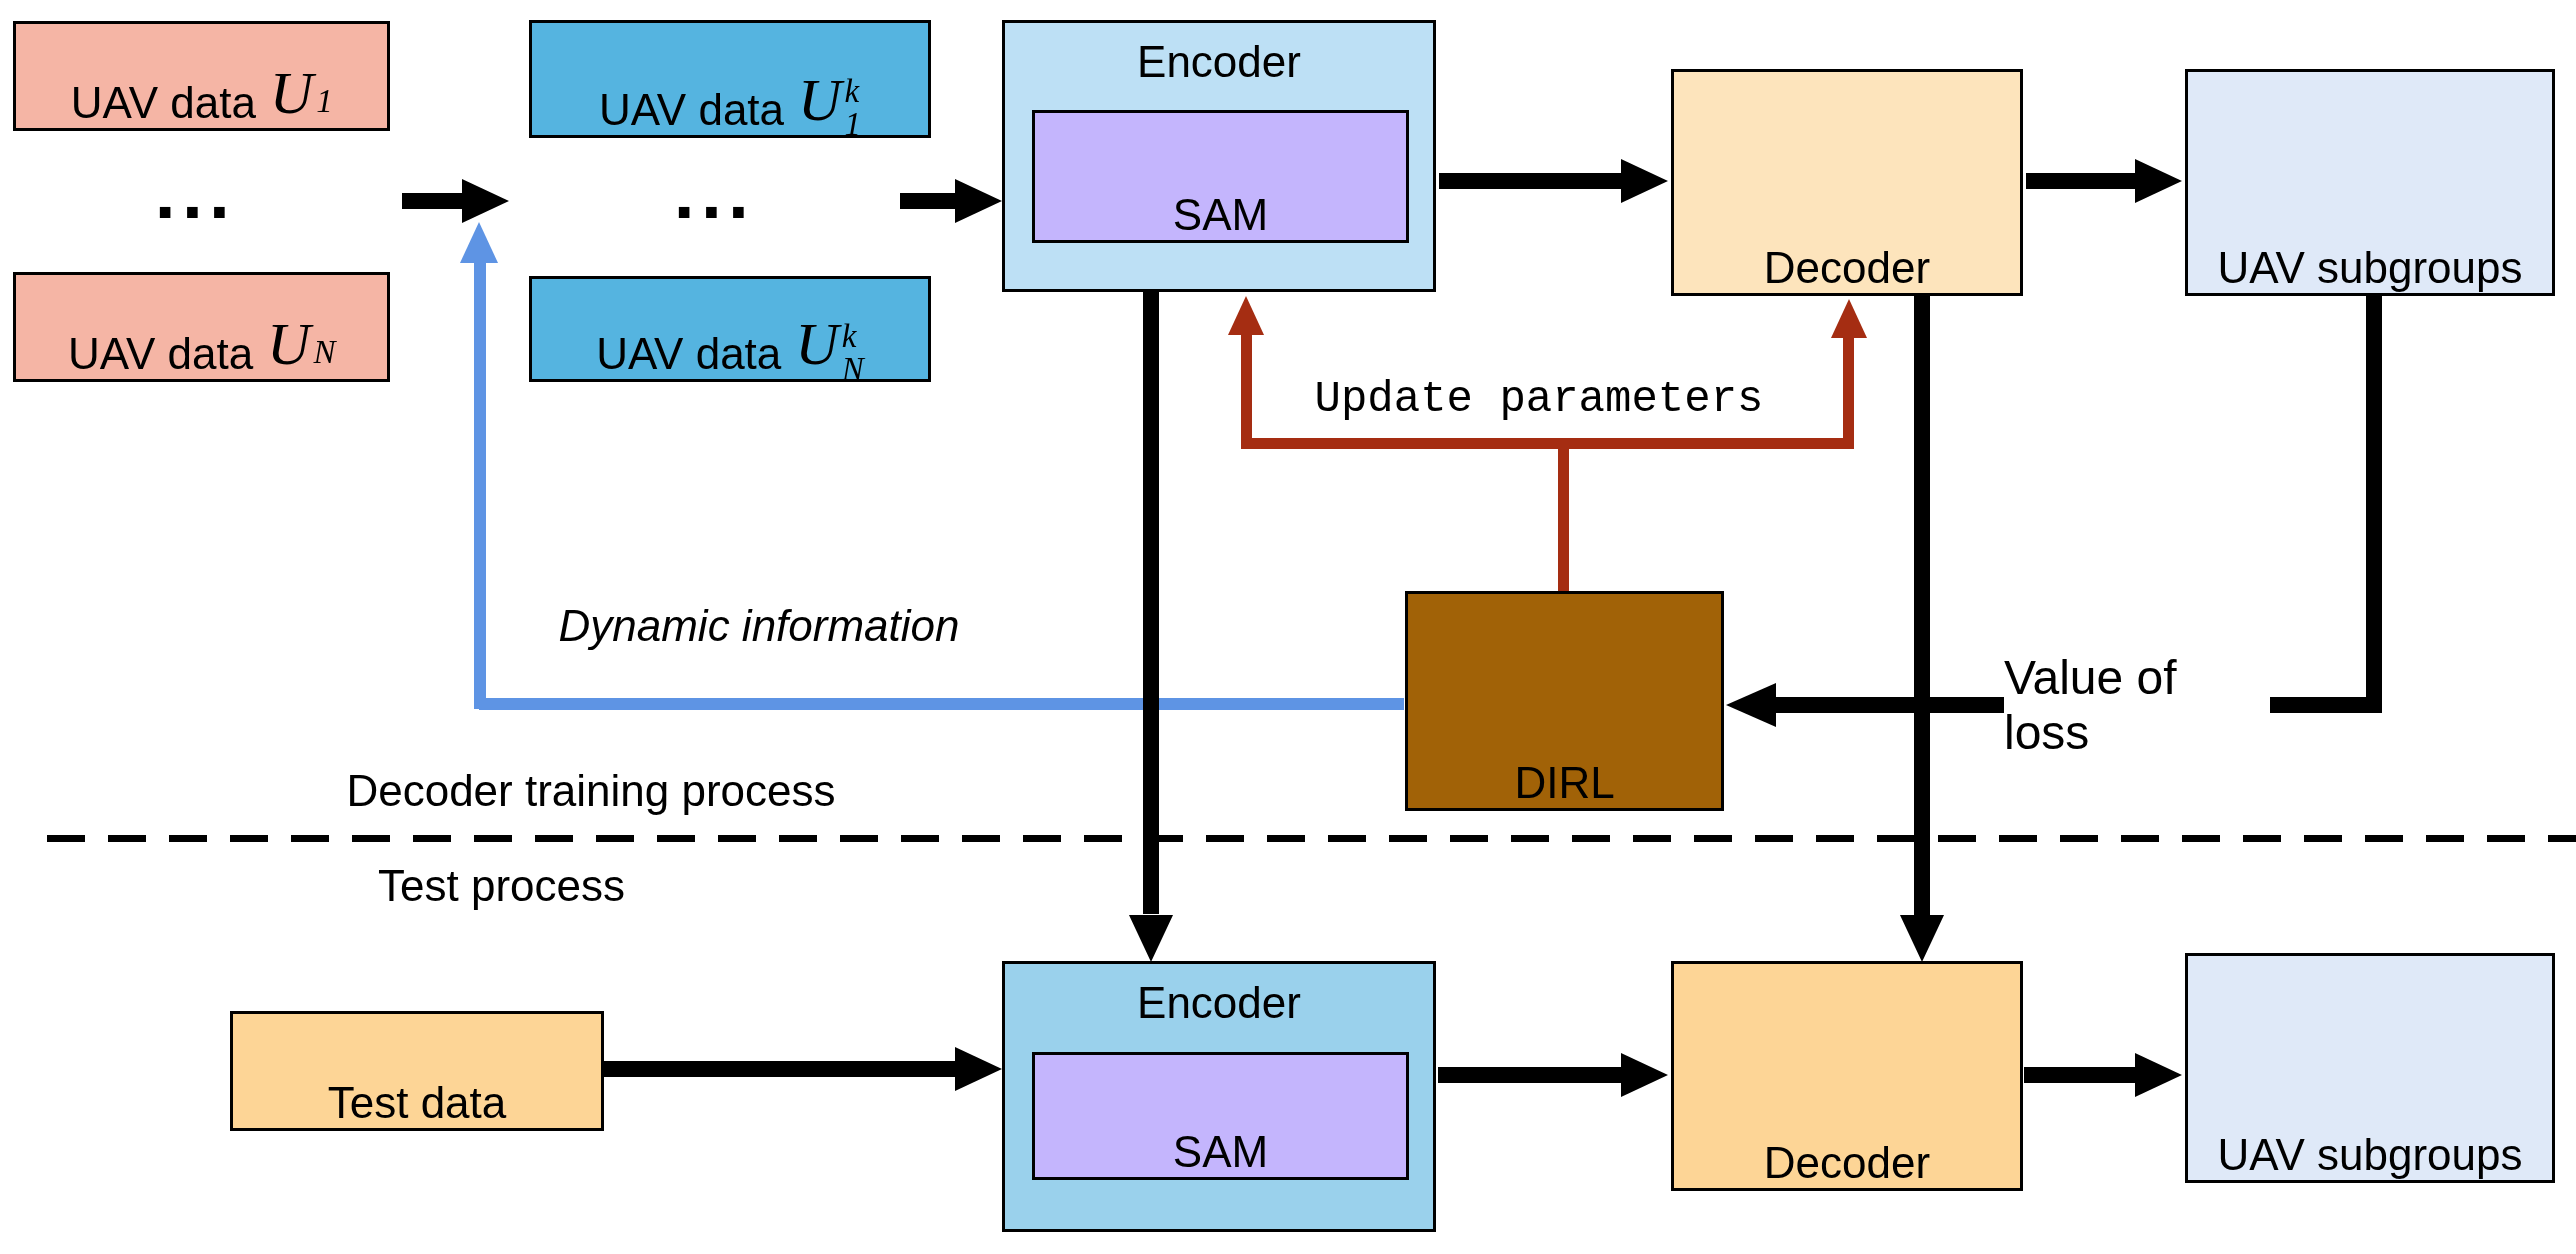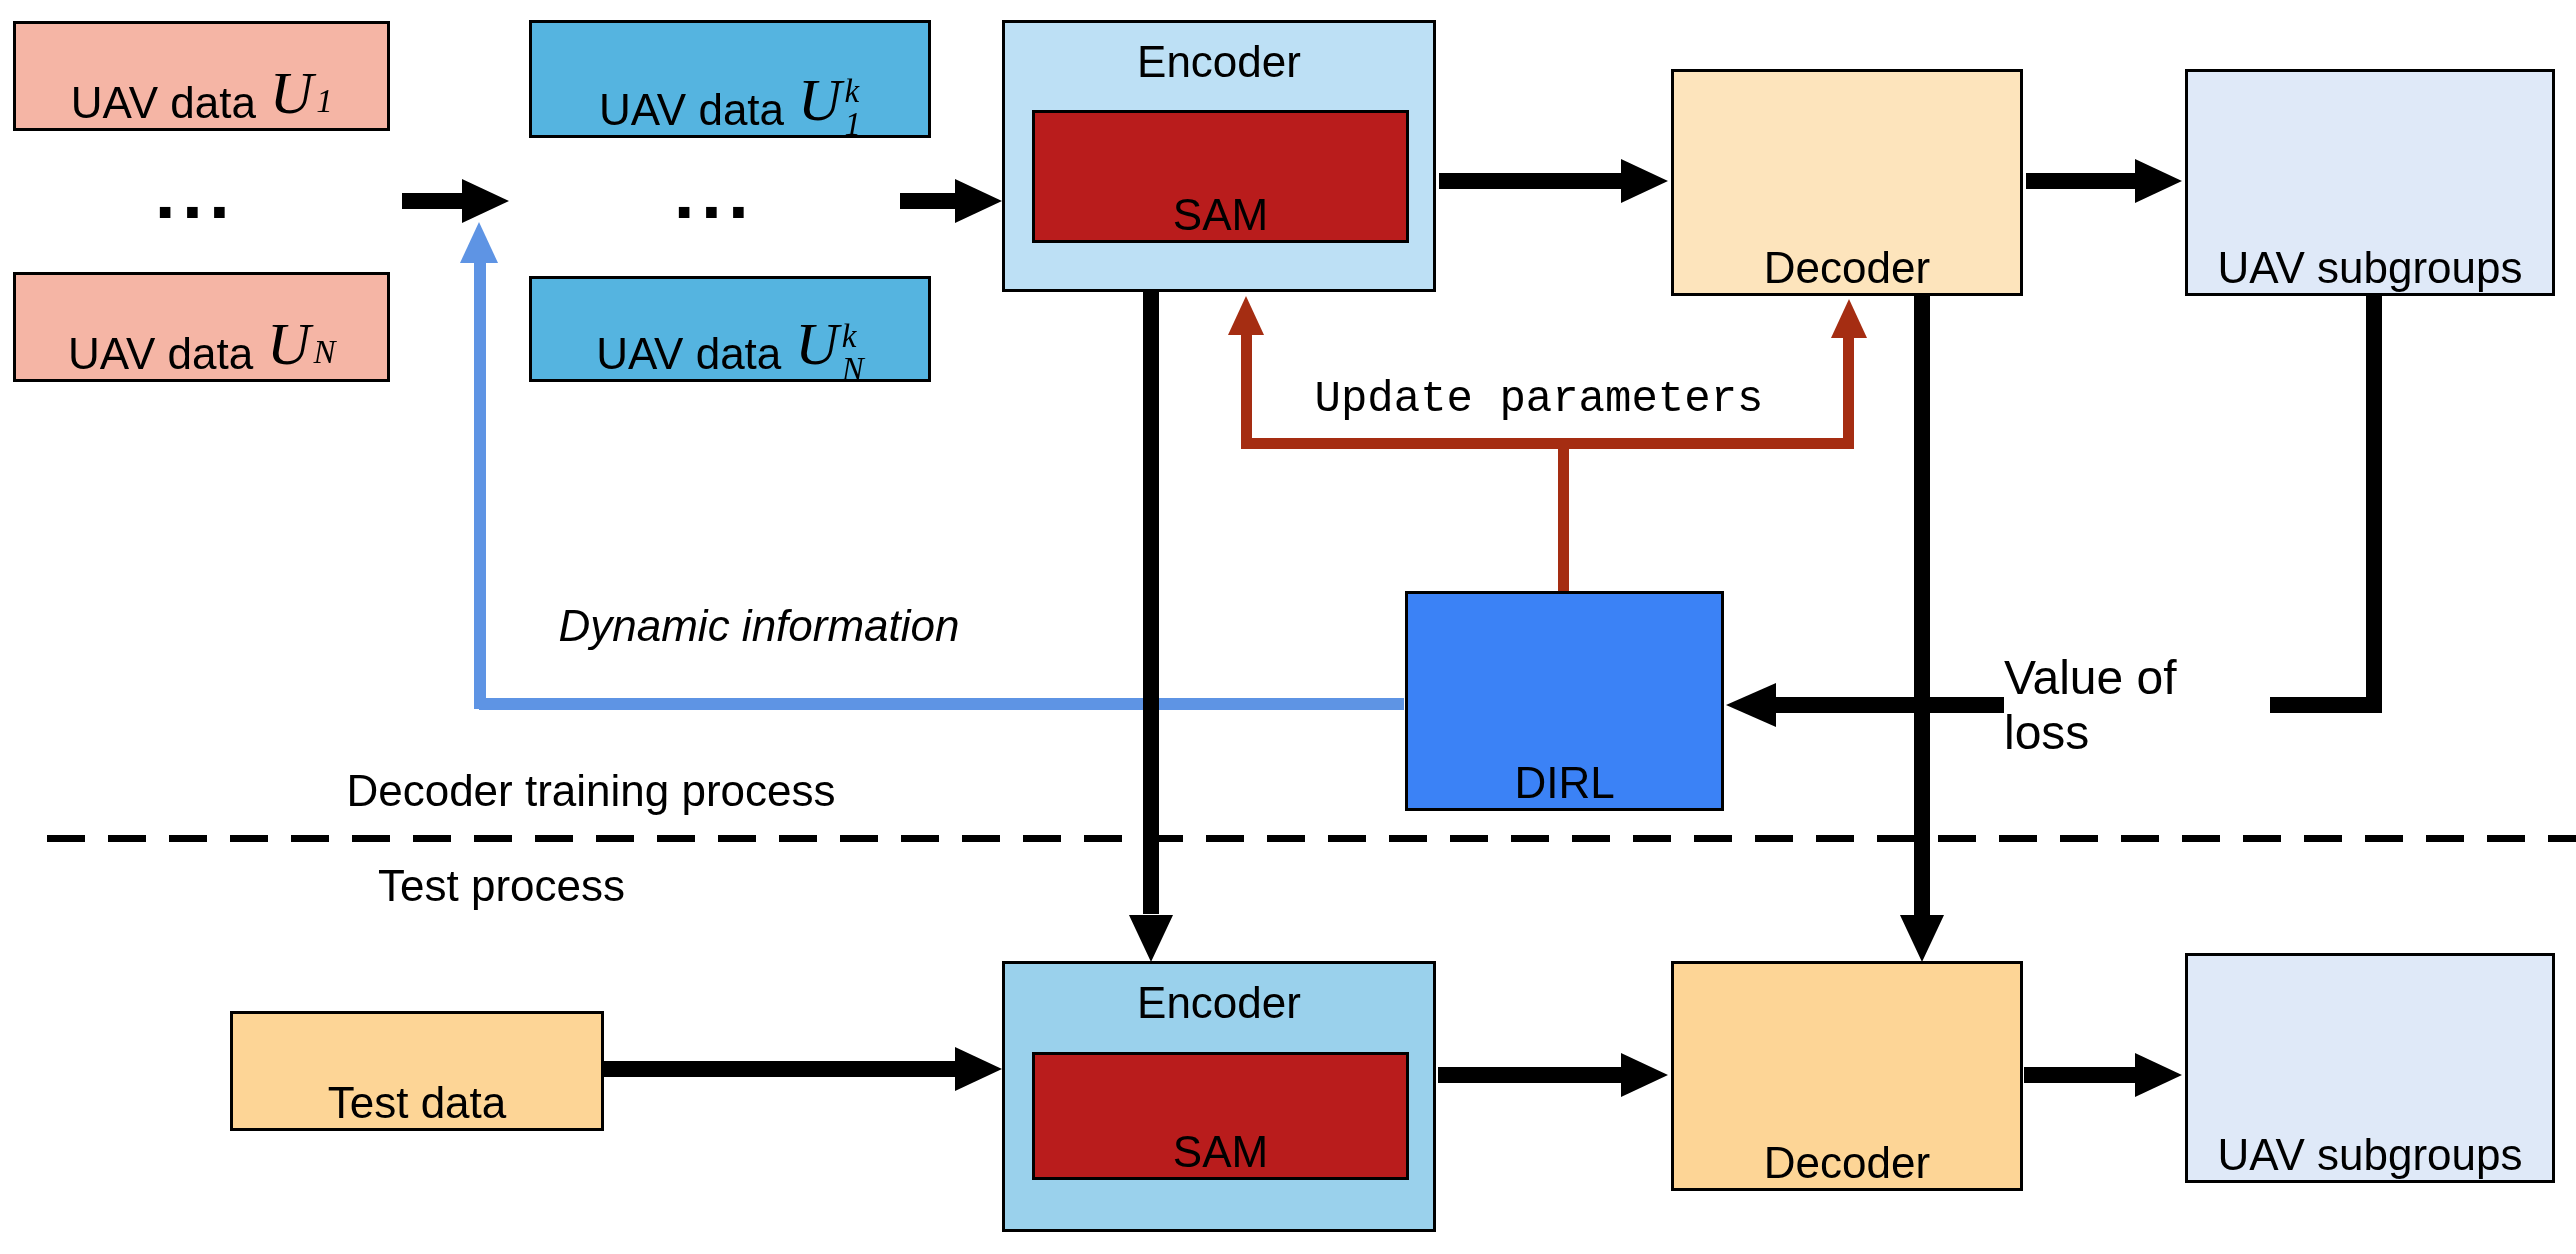--- a/index.html
+++ b/index.html
@@ -6,26 +6,26 @@
   #stage{position:relative;width:2576px;height:1254px;background:#ffffff;overflow:hidden;
          font-family:"Liberation Sans",sans-serif;color:#000;}
   .box{position:absolute;border:3.9px solid #000;box-sizing:border-box;
        display:flex;align-items:flex-end;justify-content:center;font-size:44px;}
   .titlebox{position:absolute;border:3.9px solid #000;box-sizing:border-box;font-size:44px;}
   .titlebox .btitle{position:absolute;top:14px;left:0;width:100%;text-align:center;}
   .pink{background:#F5B5A5;}
   .bluebox{background:#55B4E0;}
   .enc-top{background:#BDE0F5;}
   .enc-bot{background:#9AD1EC;}
-  .sam{background:#b91c1c;}
+  .sam{background:#c4b5fd;}
   .dec-top{background:#FDE4BC;}
   .dec-bot{background:#FDD596;}
   .testdata{background:#FDD596;}
   .uavsub{background:#DFE9F8;}
-  .dirl{background:#3b82f6;}
+  .dirl{background:#a16207;}
   .math{font-family:"Liberation Serif",serif;font-style:italic;font-size:60px;margin-left:14px;display:inline-flex;align-items:center;}
   .mstack{display:inline-flex;flex-direction:column;font-size:33px;line-height:33px;margin-left:3.1px;transform:translateY(7.8px);}
   .mstack span{font-family:"Liberation Serif",serif;font-style:italic;}
   .lbl{position:absolute;font-size:44px;text-align:center;}
   .line{position:absolute;background:#000;}
   .rline{position:absolute;background:#A52D12;}
   .bline{position:absolute;background:#5E94E4;}
   .head{position:absolute;width:0;height:0;border-style:solid;border-color:transparent;}
   .dots{position:absolute;font-size:75px;font-weight:bold;letter-spacing:6.3px;text-align:center;}
   .dash{position:absolute;height:7px;

